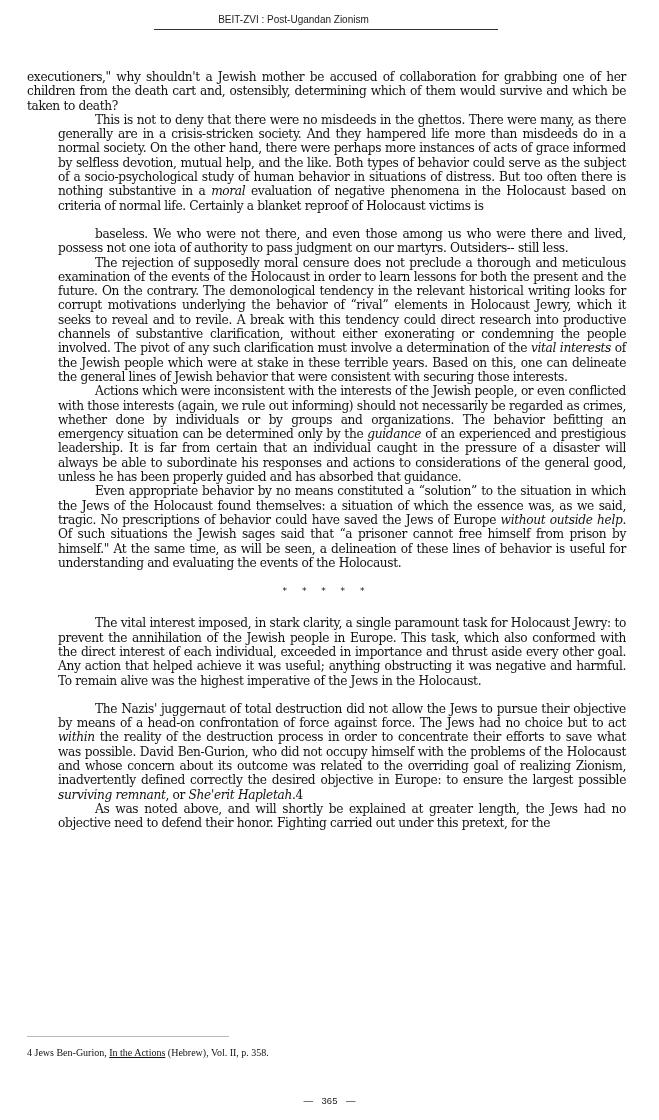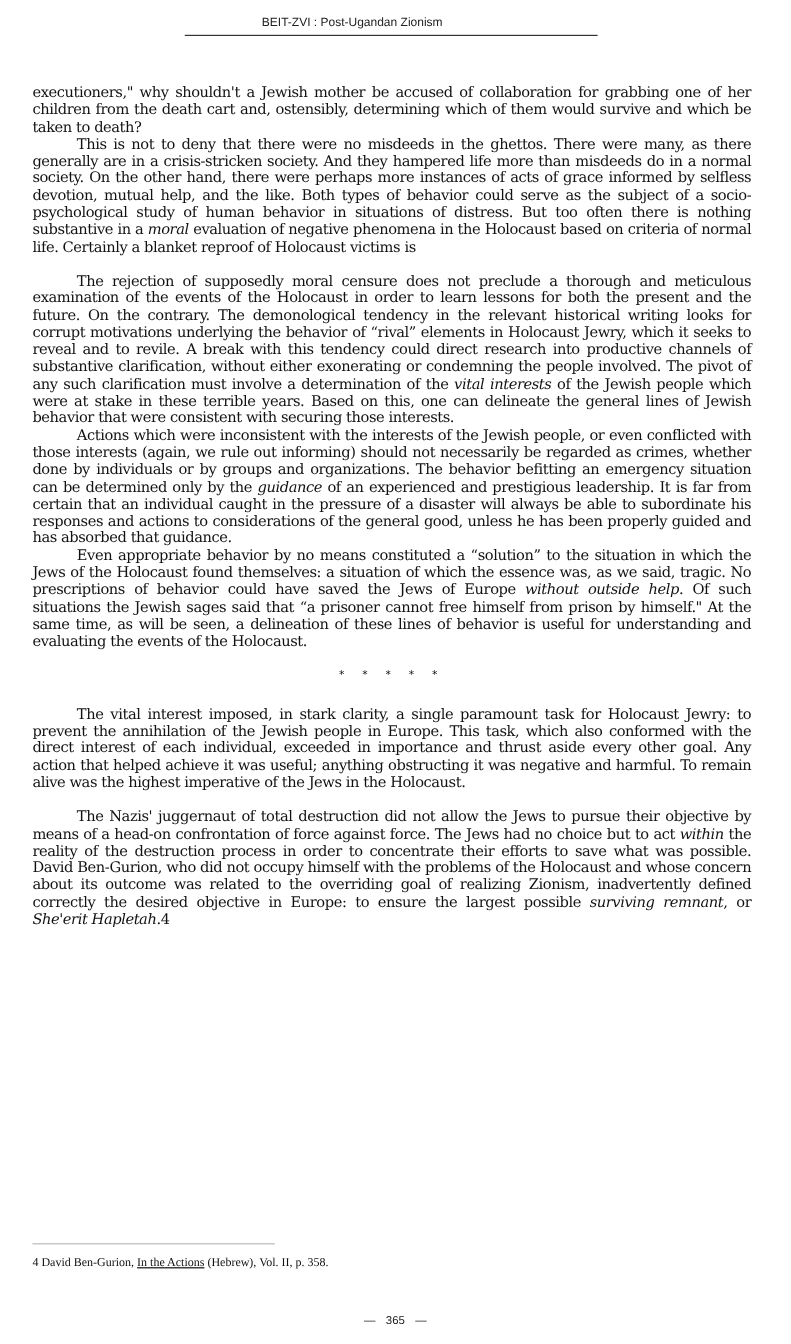--- a/index.html
+++ b/index.html
@@ -11,21 +11,21 @@
   .header-rule {
     position: absolute; top: 29px; left: 154px; width: 344px; height: 0;
     border-top: 1px solid #333;
   }
   .body-text {
     position: absolute; left: 27px; width: 599px; top: 70px;
     font-family: "DejaVu Serif", serif; font-size: 12.2px; line-height: 14.3px;
     color: #111; letter-spacing: -0.35px;
   }
   .body-text p { margin: 0; text-align: justify; text-align-last: left; }
-  .body-text p.indent { text-indent: 37px; }
+  .body-text p.indent { text-indent: 37px; margin-left: 31px; }
   .body-text em { font-style: italic; }
   .gap { height: 14px; }
   .stars {
     text-align: center; font-size: 9px; letter-spacing: 6px; margin: 14px 0 18px 0;
     font-family: "DejaVu Sans", sans-serif;
   }
   .fn-rule {
     position: absolute; top: 1036px; left: 27px; width: 202px; height: 0;
     border-top: 1px solid #bbb;
   }
@@ -43,27 +43,29 @@
 </head>
 <body>
 
 <div class="header">BEIT-ZVI : Post-Ugandan Zionism</div>
 <div class="header-rule"></div>
 
 <div class="body-text" id="body-text">
     <p><span>executioners," why shouldn't a Jewish mother be accused of collaboration  for  grabbing one of her children from the death cart  and,  ostensibly,  determining  which  of  them would survive and which be taken to death?</span></p>
     <p class="indent"><span>This is not to deny  that  there  were  no  misdeeds  in  the  ghettos.  There  were  many, as there generally  are  in  a  crisis-stricken  society.  And  they  hampered  life  more  than misdeeds do in a normal society. On the other hand, there were perhaps more   instances of acts of grace informed  by  selfless  devotion,  mutual  help,  and  the  like.  Both  types  of behavior  could  serve  as  the  subject  of  a  socio-psychological  study  of  human  behavior in  situations  of  distress.  But  too  often  there  is  nothing  substantive  in  a </span><em>moral</em><span> evaluation  of  negative  phenomena  in  the  Holocaust  based  on  criteria  of  normal  life. Certainly a blanket reproof of Holocaust victims is</span></p>
     <div class="gap"></div>
+    <p class="indent"><span>baseless.  We  who  were  not  there,  and  even  those  among  us  who  were  there  and lived,  possess  not  one  iota  of  authority  to  pass  judgment  on  our  martyrs.  Outsiders-- still less.</span></p>
     <p class="indent"><span>The  rejection  of  supposedly  moral  censure  does  not  preclude  a  thorough  and meticulous examination of the events of the Holocaust in order to learn lessons for both the  present  and  the  future.  On  the  contrary.  The  demonological  tendency  in  the relevant  historical  writing  looks  for  corrupt  motivations  underlying  the  behavior  of “rival”  elements  in  Holocaust  Jewry,  which  it  seeks  to  reveal  and  to  revile.  A  break with  this  tendency  could  direct  research  into  productive  channels  of  substantive clarification, without either exonerating or condemning the people involved. The  pivot of  any  such  clarification  must  involve  a  determination  of  the </span><em>vital interests</em><span> of  the Jewish  people  which  were  at  stake  in  these  terrible  years.  Based  on  this,  one  can delineate the general lines of Jewish behavior that were consistent with securing those interests.</span></p>
     <p class="indent"><span>Actions which  were  inconsistent  with  the  interests  of  the  Jewish  people,  or  even conflicted  with  those  interests  (again,  we  rule  out  informing)  should  not  necessarily be  regarded  as  crimes,  whether  done  by  individuals  or  by  groups  and  organizations. The behavior befitting an emergency situation can be determined only by the </span><em>guidance</em><span> of an experienced and prestigious leadership. It is  far  from  certain  that  an  individual caught  in  the  pressure  of  a  disaster  will  always  be  able  to  subordinate  his  responses and actions to  considerations  of  the  general  good,  unless  he  has  been  properly  guided and has absorbed that guidance.</span></p>
     <p class="indent"><span>Even appropriate behavior by  no  means  constituted  a  “solution”  to  the  situation in which the Jews of the Holocaust  found  themselves:  a  situation  of  which  the  essence was,  as  we  said,  tragic.  No  prescriptions  of  behavior  could  have  saved  the  Jews  of Europe </span><em>without outside help</em><span>.  Of  such  situations  the  Jewish  sages  said  that  “a  prisoner cannot  free  himself  from  prison  by  himself."  At  the  same  time,  as  will  be  seen,  a delineation of these  lines  of  behavior  is  useful  for  understanding  and  evaluating  the events of the Holocaust.</span></p>
     <div class="stars">* * * * *</div>
     <p class="indent"><span>The  vital  interest  imposed,  in  stark  clarity,  a  single  paramount  task  for Holocaust Jewry: to prevent the annihilation of the Jewish people  in  Europe.  This  task, which  also  conformed  with  the  direct  interest  of  each  individual,  exceeded  in importance  and  thrust  aside  every  other  goal.  Any  action  that  helped  achieve  it  was useful;  anything  obstructing  it  was  negative  and  harmful.  To  remain  alive  was  the highest imperative of the Jews in the Holocaust.</span></p>
     <div class="gap"></div>
     <p class="indent"><span>The Nazis' juggernaut  of  total  destruction  did  not  allow  the  Jews  to  pursue  their objective  by  means  of  a  head-on  confrontation  of  force  against  force.  The  Jews  had  no choice but to act </span><em>within</em><span> the reality  of  the  destruction  process  in  order  to  concentrate their efforts to save what was  possible.  David  Ben-Gurion,  who  did  not  occupy  himself with the problems of the Holocaust and whose concern about its  outcome  was  related  to the  overriding  goal  of  realizing  Zionism,  inadvertently  defined  correctly  the  desired objective  in  Europe:  to  ensure  the  largest  possible </span><em>surviving remnant</em><span>,  or </span><em>She'erit Hapletah</em><span>.4</span></p>
+    <p class="indent"><span>As was noted above, and will shortly be explained at  greater  length,  the  Jews  had no objective need to defend their honor. Fighting carried out  under  this  pretext,  for  the</span></p>
   </div>
 
 <div class="fn-rule"></div>
 <div class="footnote">
-  <span>4</span><span> David Ben-Gurion, </span><u>In the Actions</u><span> (Hebrew), Vol. II, p. 358.</span>
+  <span>4</span><span> Jews Ben-Gurion, </span><u>In the Actions</u><span> (Hebrew), Vol. II, p. 358.</span>
 </div>
 
 <div class="page-number">— 365 —</div>
 
 </body></html>

